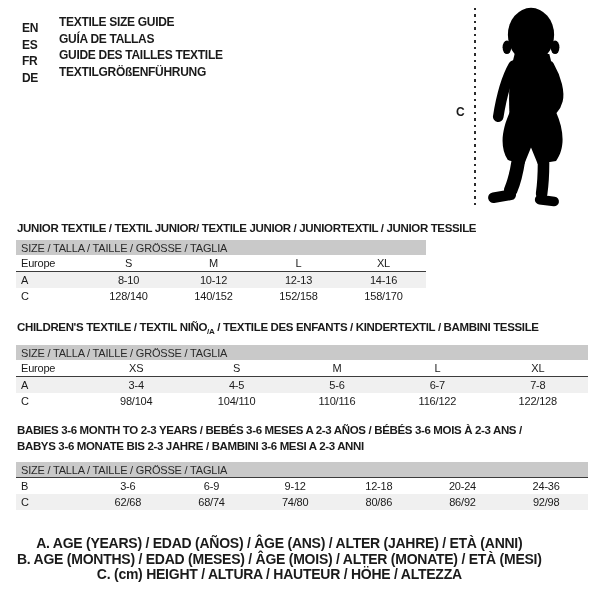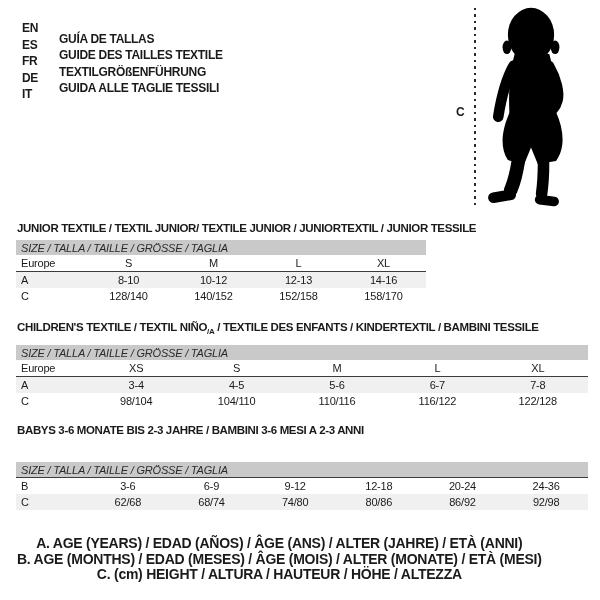--- a/index.html
+++ b/index.html
@@ -30,52 +30,49 @@
   .two-line { line-height:15.5px; }
 
   table { position:absolute; left:16px; border-collapse:collapse;
           table-layout:fixed; font-size:11px; letter-spacing:-0.2px; }
   #table-junior   { top:240px; width:410px; }
   #table-children { top:345px; width:572px; }
   #table-babies   { top:462px; width:572px; }
 
   td { padding:0 2px; height:16px; text-align:center; }
   tr.size-bar td { background:#c9c9c9; text-align:left; padding-left:5px;
-                   color:#2a2a2a; height:15px;font-style:italic; }
+                   color:#2a2a2a; height:15px; }
   tr.cols td { height:16px; }
   tr.cols, tr.rule-under { border-bottom:1.5px solid #3c3c3c; }
   td.lbl { text-align:left; padding-left:5px; }
   tr.alt td { background:#f0f0f0; }
 
   
   .notes { position:absolute; left:17px; top:536px; font-weight:bold;
            font-size:14px; letter-spacing:-0.25px; line-height:15.5px;text-align:center; }
 </style>
 </head>
 <body>
 
 <div class="lang-list">
   <div class="lang-row">
     <span class="lang-code">EN</span>
+    <span class="lang-title">TEXTILE SIZE GUIDE</span>
   </div>
   <div class="lang-row">
     <span class="lang-code">ES</span>
     <span class="lang-title">GUÍA DE TALLAS</span>
   </div>
   <div class="lang-row">
     <span class="lang-code">FR</span>
     <span class="lang-title">GUIDE DES TAILLES TEXTILE</span>
   </div>
   <div class="lang-row">
     <span class="lang-code">DE</span>
     <span class="lang-title">TEXTILGRÖßENFÜHRUNG</span>
-  </div>
-  <div class="lang-row">
-    <span class="lang-code">IT</span>
-    <span class="lang-title">GUIDA ALLE TAGLIE TESSILI</span>
   </div>
 </div>
 
 <div class="figure">
   <span class="c-label">C</span>
   <div class="dash-line"></div>
   <svg class="baby-svg" viewBox="0 0 100 220" aria-hidden="true">
     <g fill="#000000" stroke="none">
       <ellipse cx="50" cy="32" rx="24" ry="28"></ellipse>
       <ellipse cx="25" cy="45" rx="4.5" ry="7"></ellipse>
@@ -166,20 +163,21 @@
     <td>98/104</td>
     <td>104/110</td>
     <td>110/116</td>
     <td>116/122</td>
     <td>122/128</td>
   </tr>
 </tbody>
   </table>
 
 <div class="section-title two-line" style="top:423px">
+  <div>BABIES 3-6 MONTH TO 2-3 YEARS / BEBÉS 3-6 MESES A 2-3 AÑOS / BÉBÉS 3-6 MOIS À 2-3 ANS /</div>
   <div>BABYS 3-6 MONATE BIS 2-3 JAHRE / BAMBINI 3-6 MESI A 2-3 ANNI</div>
 </div>
 <table id="table-babies">
   <colgroup>
       <col style="width:70px">
       <col>
       <col>
       <col>
       <col>
       <col>

